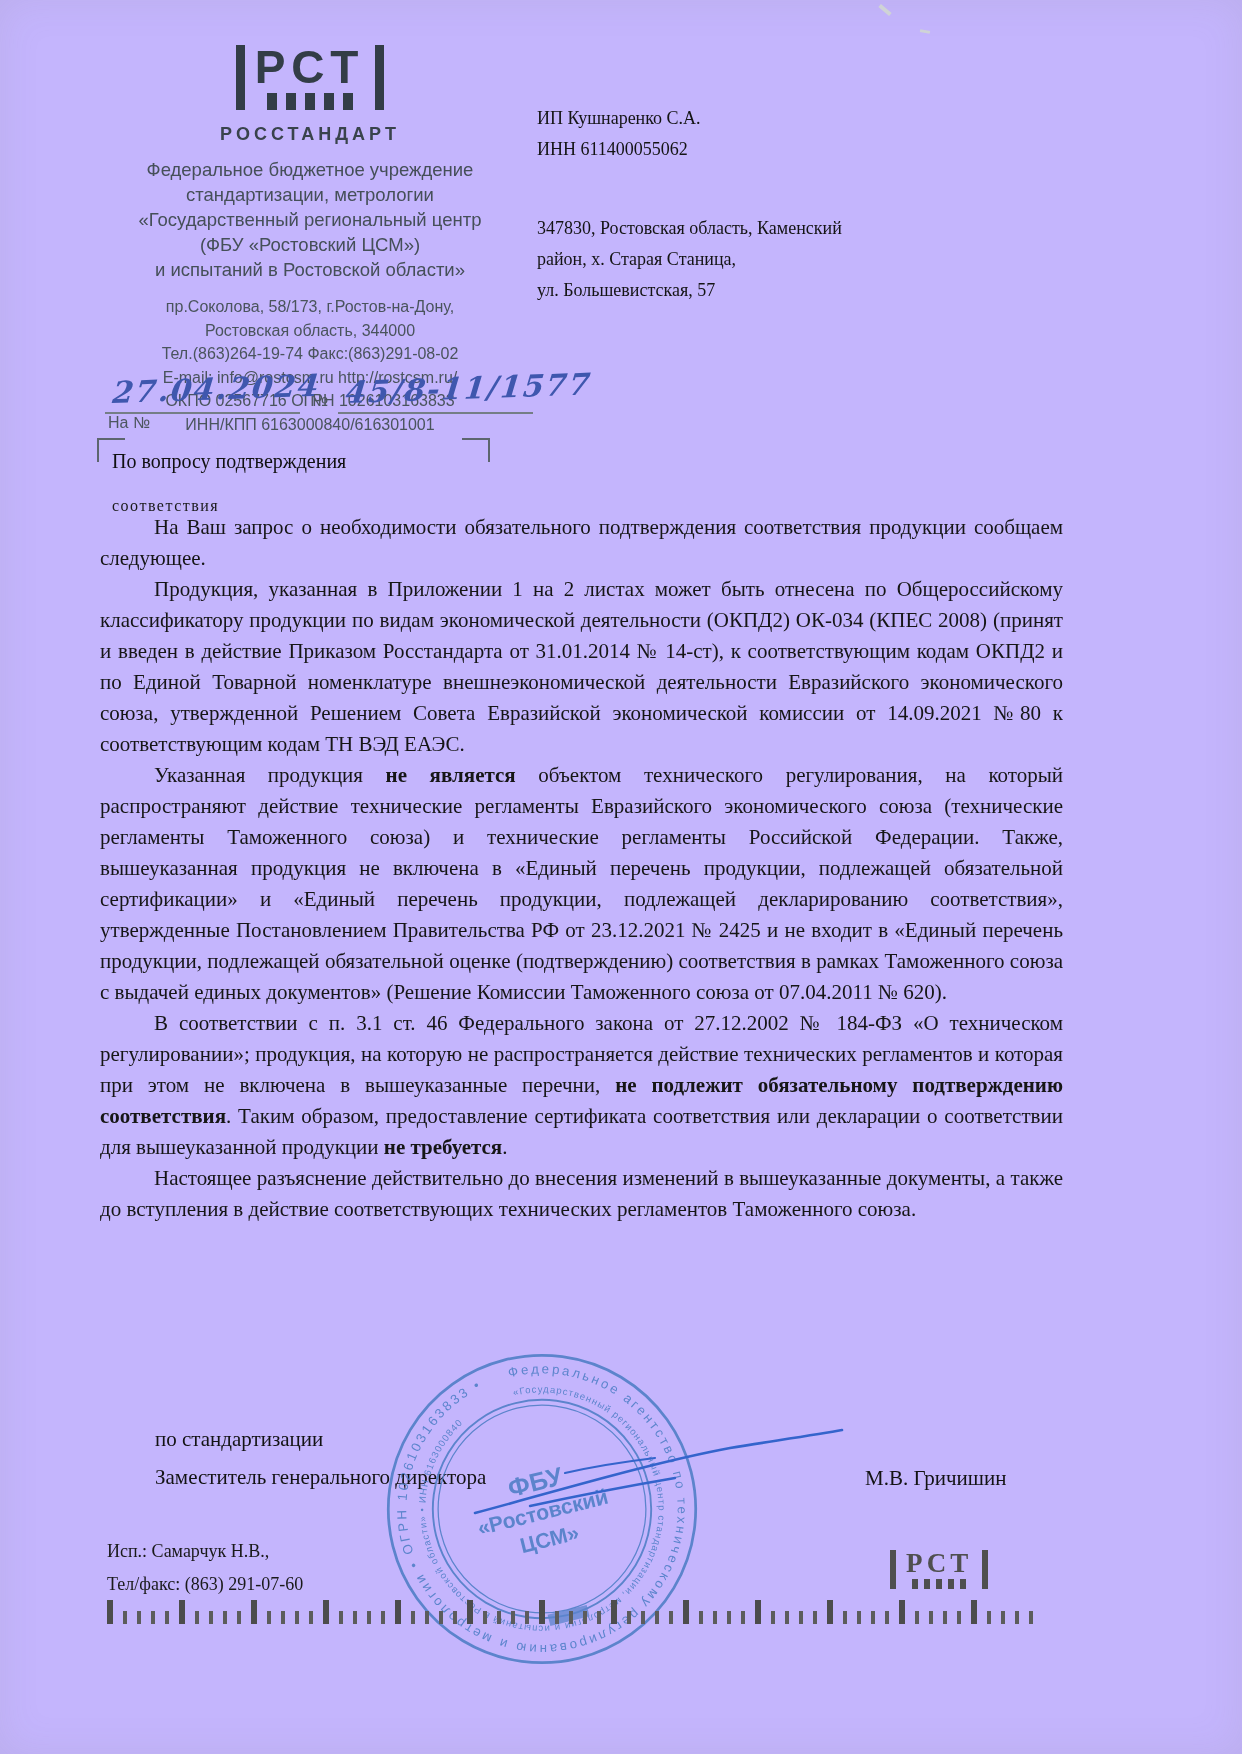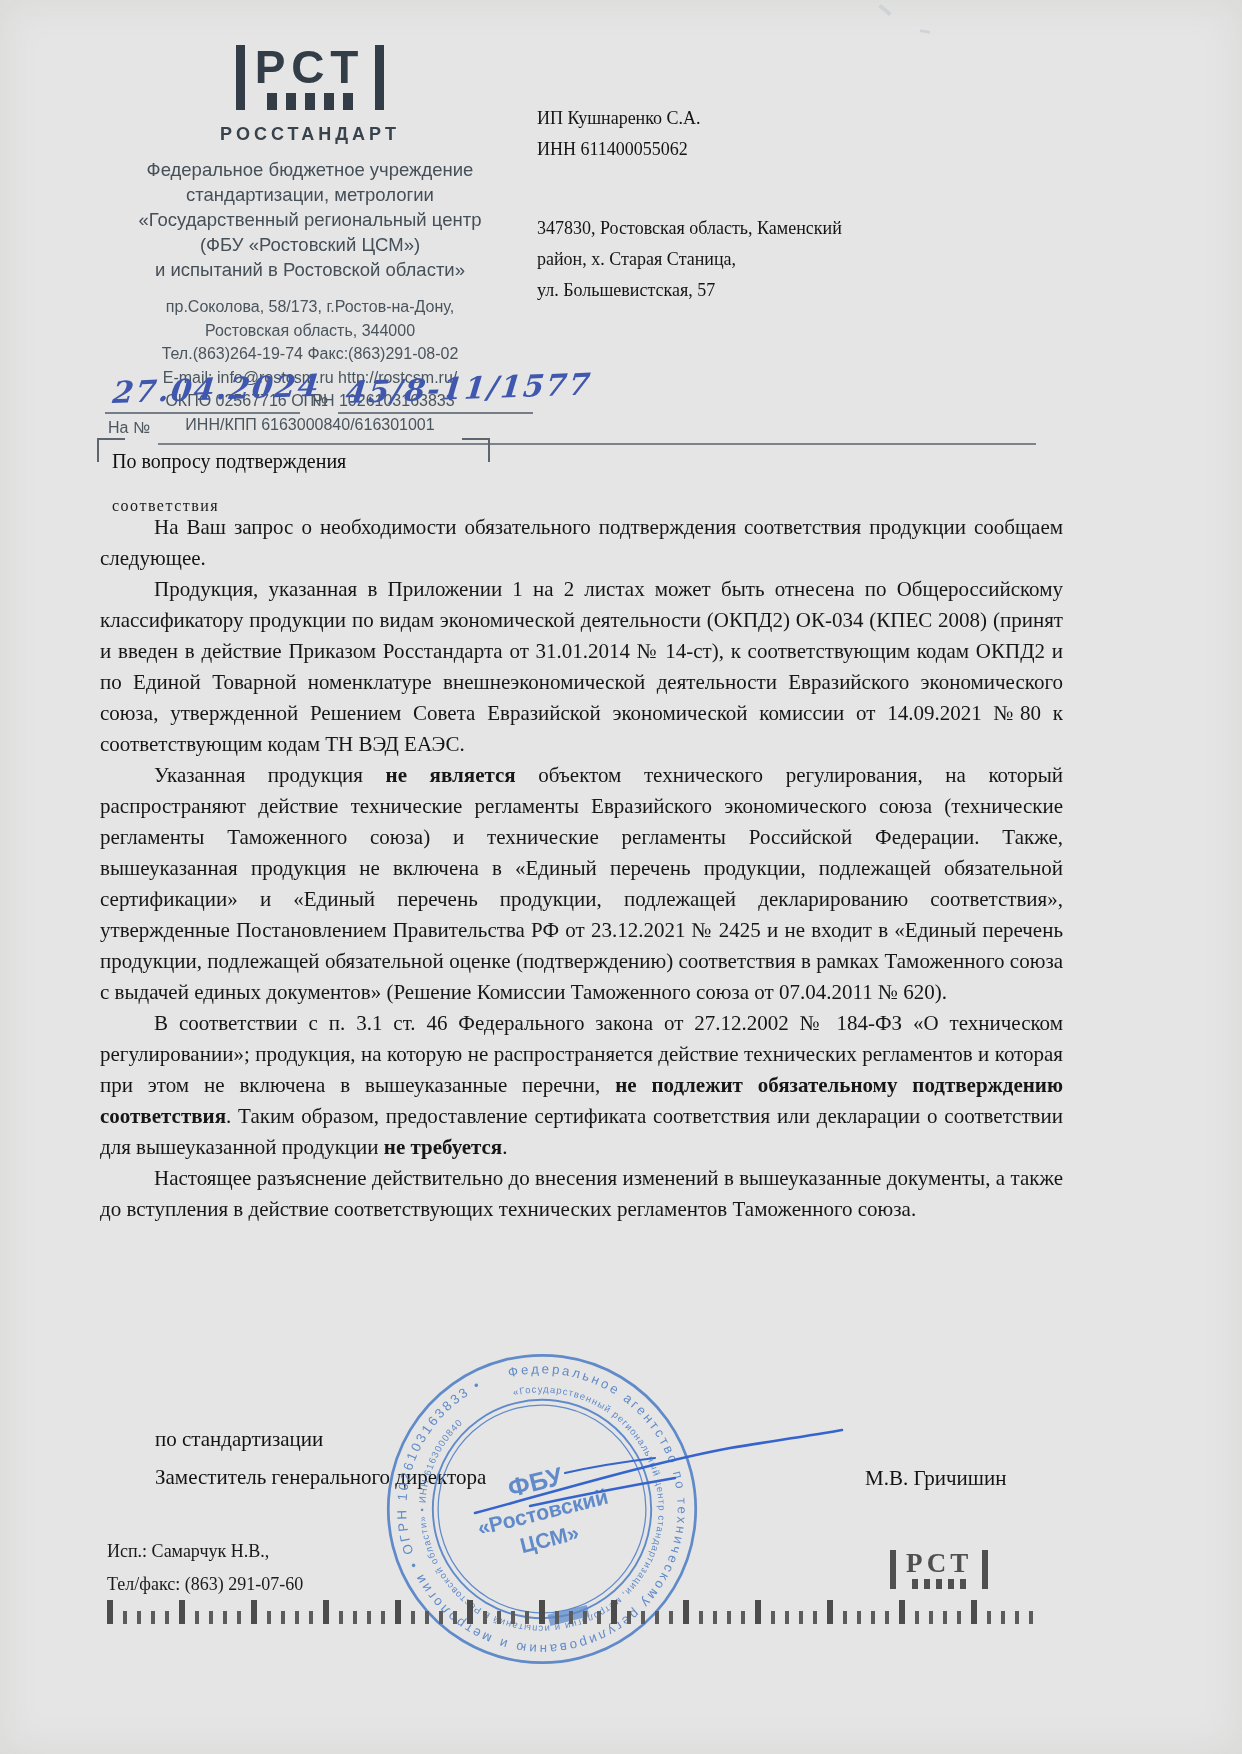--- a/index.html
+++ b/index.html
@@ -1,19 +1,19 @@
 <!DOCTYPE html>
 <html lang="ru"><head>
 <meta charset="utf-8">
 <title>Document</title>
 <style>
   html,body{margin:0;padding:0;background:#ffffff;}
   .page{
     position:relative;width:1242px;height:1754px;margin:0 auto;
-    background:#e5e5e5;overflow:hidden;
+    background:#c4b5fd;overflow:hidden;
     box-shadow:inset 0 0 40px rgba(120,120,115,.12);
     font-family:"Liberation Serif", serif;color:#151515;
   }
   
   .letterhead{position:absolute;left:95px;top:45px;width:430px;text-align:center;
     font-family:"Liberation Sans", sans-serif;color:#434d56;}
   .logo{display:inline-flex;align-items:stretch;gap:10px;}
   .logo .side-bar{width:9px;background:#333d47;}
   .logo .mid{display:flex;flex-direction:column;align-items:center;}
   .logo .letters{font-weight:bold;font-size:46px;line-height:44px;letter-spacing:7px;color:#333d47;}
@@ -26,21 +26,21 @@
   .date-row{position:absolute;left:105px;top:366px;width:428px;height:48px;
     display:flex;align-items:flex-end;gap:10px;font-family:"Liberation Sans", sans-serif;}
   .hw-field{border-bottom:2px solid #757e86;position:relative;height:46px;}
   .hw-field.date{flex:0 0 195px;}
   .hw-field.num{flex:1;}
   .hand{position:absolute;left:6px;bottom:2px;white-space:nowrap;
     color:#3f57ae;font-family:"DejaVu Serif", serif;font-style:italic;font-weight:bold;
     font-size:30px;letter-spacing:2px;transform:rotate(-2deg) skewX(-8deg);transform-origin:left bottom;}
   .num-label{font-size:17px;color:#4d565e;padding-bottom:3px;}
   .ref-row{position:absolute;left:108px;top:414px;width:928px;height:30px;
-    display:flex;align-items:center;gap:8px;font-family:"Liberation Sans", sans-serif;}
+    display:flex;align-items:flex-start;gap:8px;font-family:"Liberation Sans", sans-serif;flex-direction:column;}
   .ref-row .label{font-size:16px;color:#4d565e;padding-bottom:2px;}
   .ref-row .line{flex:1;border-bottom:2px solid #7b848c;height:100%;}
   .corner-left{position:absolute;left:97px;top:438px;width:26px;height:22px;
     border-left:2px solid #5d656e;border-top:2px solid #5d656e;}
   .corner-right{position:absolute;left:462px;top:438px;width:26px;height:22px;
     border-right:2px solid #5d656e;border-top:2px solid #5d656e;}
   
   .recipient{position:absolute;left:537px;top:103px;width:500px;text-align:left;
     font-size:18px;line-height:31px;color:#141414;}
   .recipient .address{margin-top:48px;}

